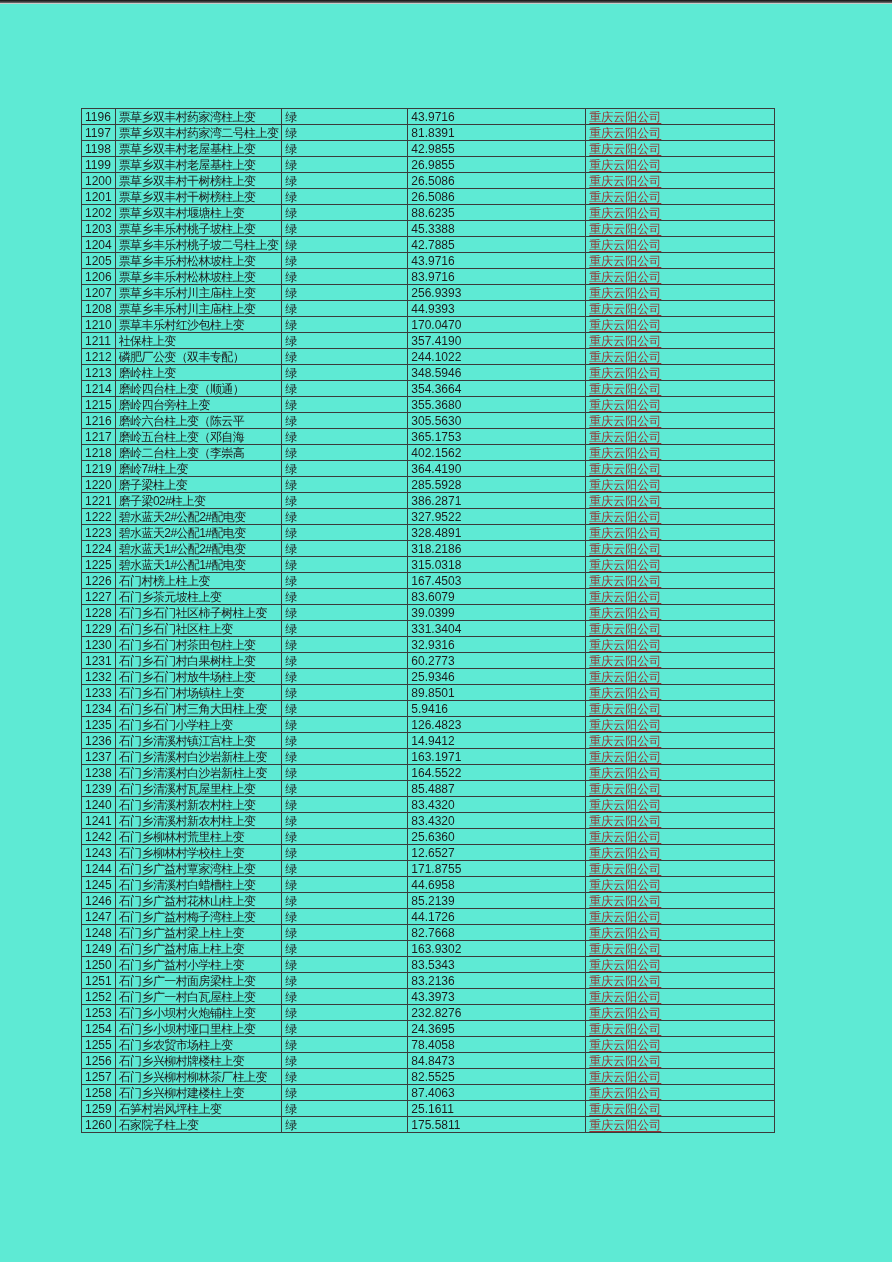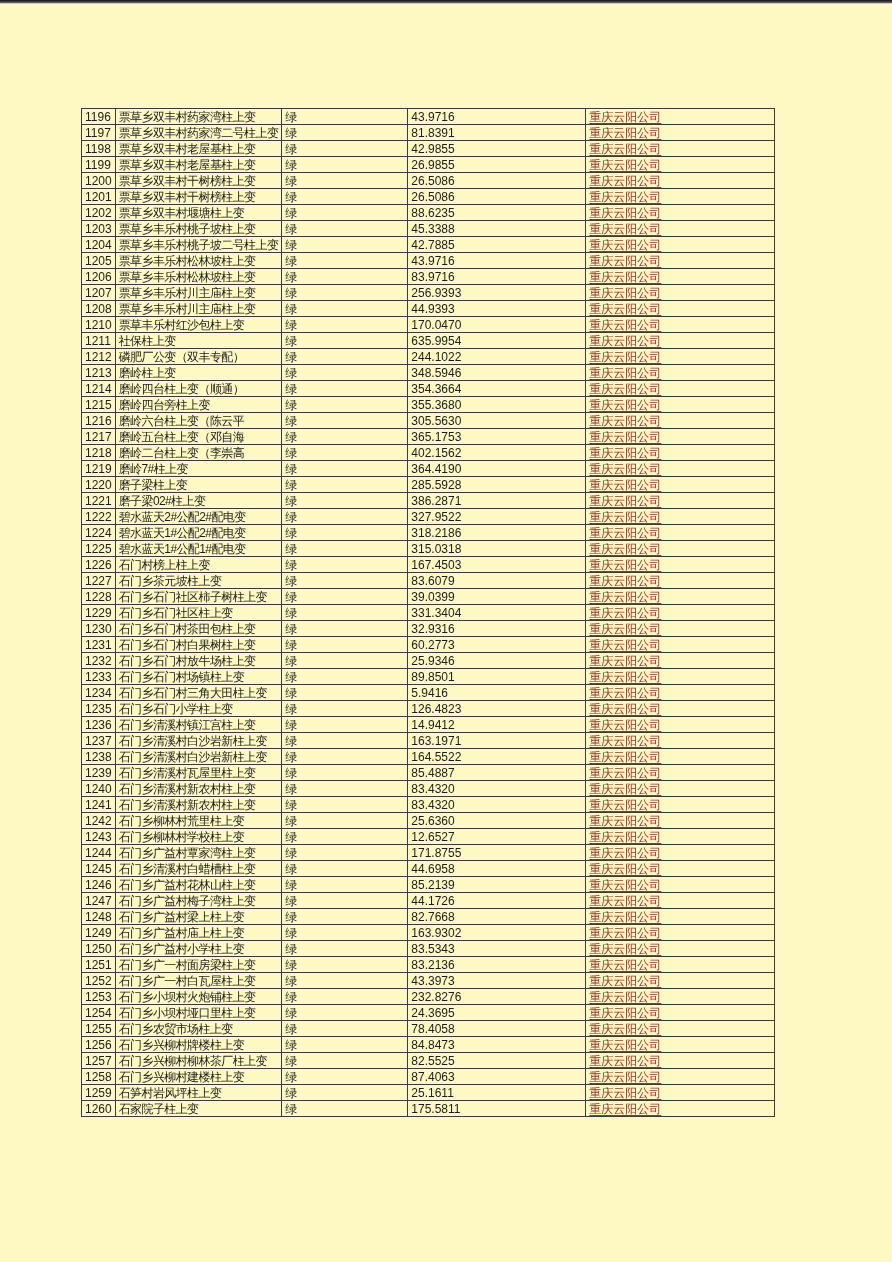--- a/index.html
+++ b/index.html
@@ -5,21 +5,21 @@
   html, body {
     margin: 0;
     padding: 0;
     background: #ffffff;
     font-family: "Liberation Sans", "DejaVu Sans", sans-serif;
   }
   .page {
     position: relative;
     width: 892px;
     height: 1262px;
-    background: #fef9c3;
+    background: #5eead4;
     overflow: hidden;
   }
   .top-edge {
     position: absolute;
     top: 0; left: 0;
     width: 892px;
     height: 4px;
     background: linear-gradient(to bottom, #111 0%, #555 60%, #ffffff 100%);
   }
   table.sheet {
@@ -161,21 +161,21 @@
           <td class="c-index">1210</td>
           <td class="c-name">票草丰乐村红沙包柱上变</td>
           <td class="c-status">绿</td>
           <td class="c-value">170.0470</td>
           <td class="c-company"><span class="company-link">重庆云阳公司</span></td>
         </tr>
         <tr>
           <td class="c-index">1211</td>
           <td class="c-name">社保柱上变</td>
           <td class="c-status">绿</td>
-          <td class="c-value">635.9954</td>
+          <td class="c-value">357.4190</td>
           <td class="c-company"><span class="company-link">重庆云阳公司</span></td>
         </tr>
         <tr>
           <td class="c-index">1212</td>
           <td class="c-name">磷肥厂公变（双丰专配）</td>
           <td class="c-status">绿</td>
           <td class="c-value">244.1022</td>
           <td class="c-company"><span class="company-link">重庆云阳公司</span></td>
         </tr>
         <tr>
@@ -239,20 +239,27 @@
           <td class="c-name">磨子梁02#柱上变</td>
           <td class="c-status">绿</td>
           <td class="c-value">386.2871</td>
           <td class="c-company"><span class="company-link">重庆云阳公司</span></td>
         </tr>
         <tr>
           <td class="c-index">1222</td>
           <td class="c-name">碧水蓝天2#公配2#配电变</td>
           <td class="c-status">绿</td>
           <td class="c-value">327.9522</td>
+          <td class="c-company"><span class="company-link">重庆云阳公司</span></td>
+        </tr>
+        <tr>
+          <td class="c-index">1223</td>
+          <td class="c-name">碧水蓝天2#公配1#配电变</td>
+          <td class="c-status">绿</td>
+          <td class="c-value">328.4891</td>
           <td class="c-company"><span class="company-link">重庆云阳公司</span></td>
         </tr>
         <tr>
           <td class="c-index">1224</td>
           <td class="c-name">碧水蓝天1#公配2#配电变</td>
           <td class="c-status">绿</td>
           <td class="c-value">318.2186</td>
           <td class="c-company"><span class="company-link">重庆云阳公司</span></td>
         </tr>
         <tr>

